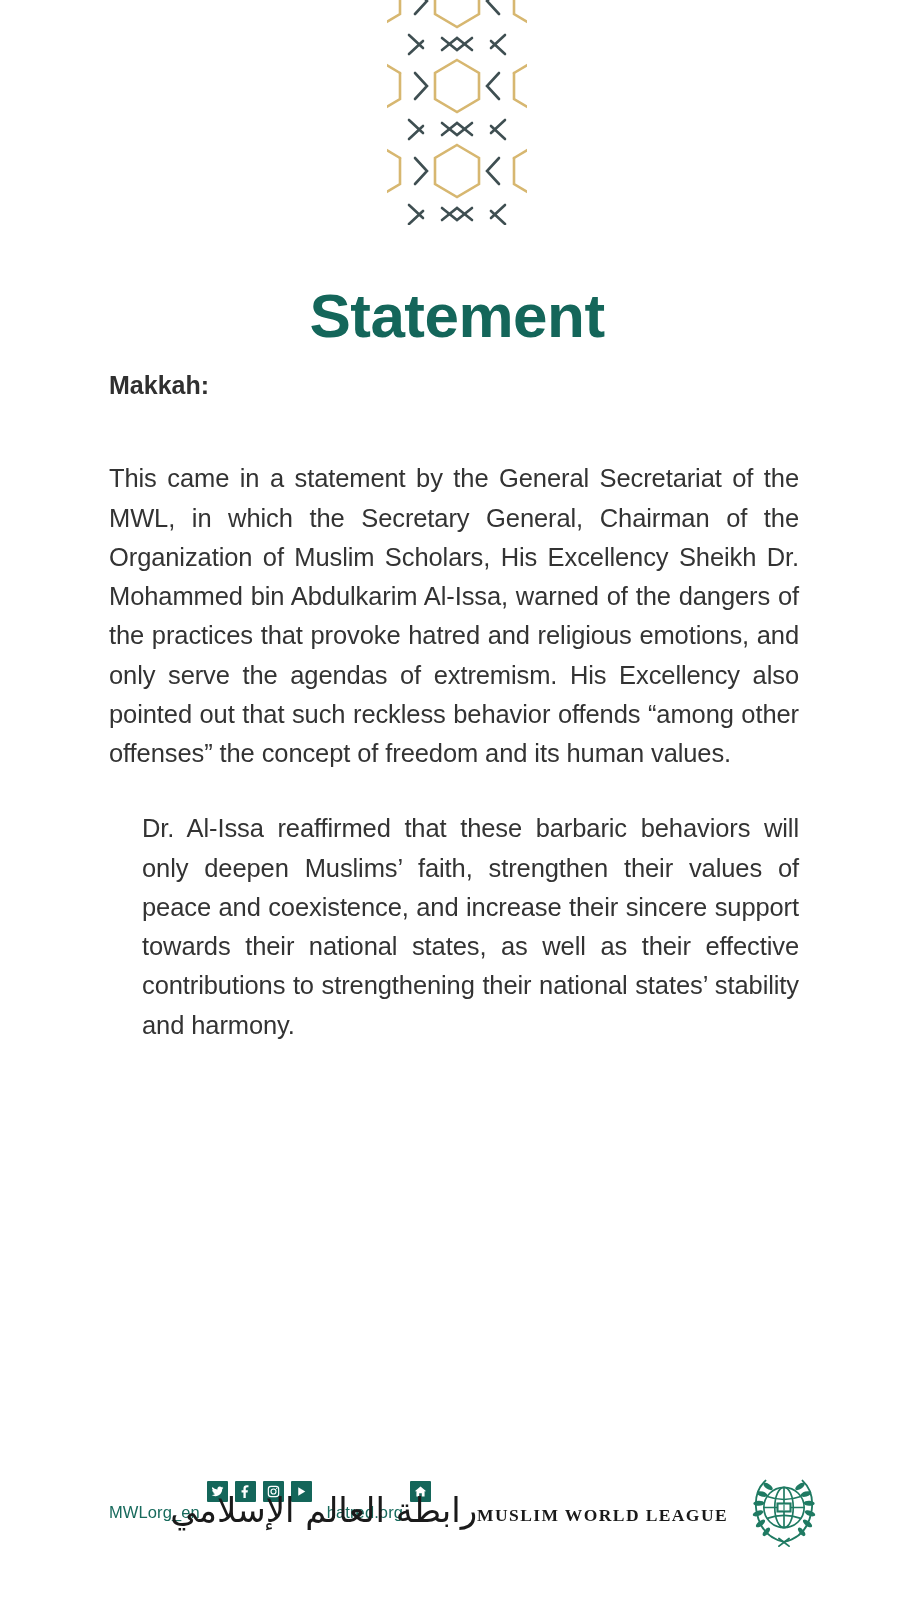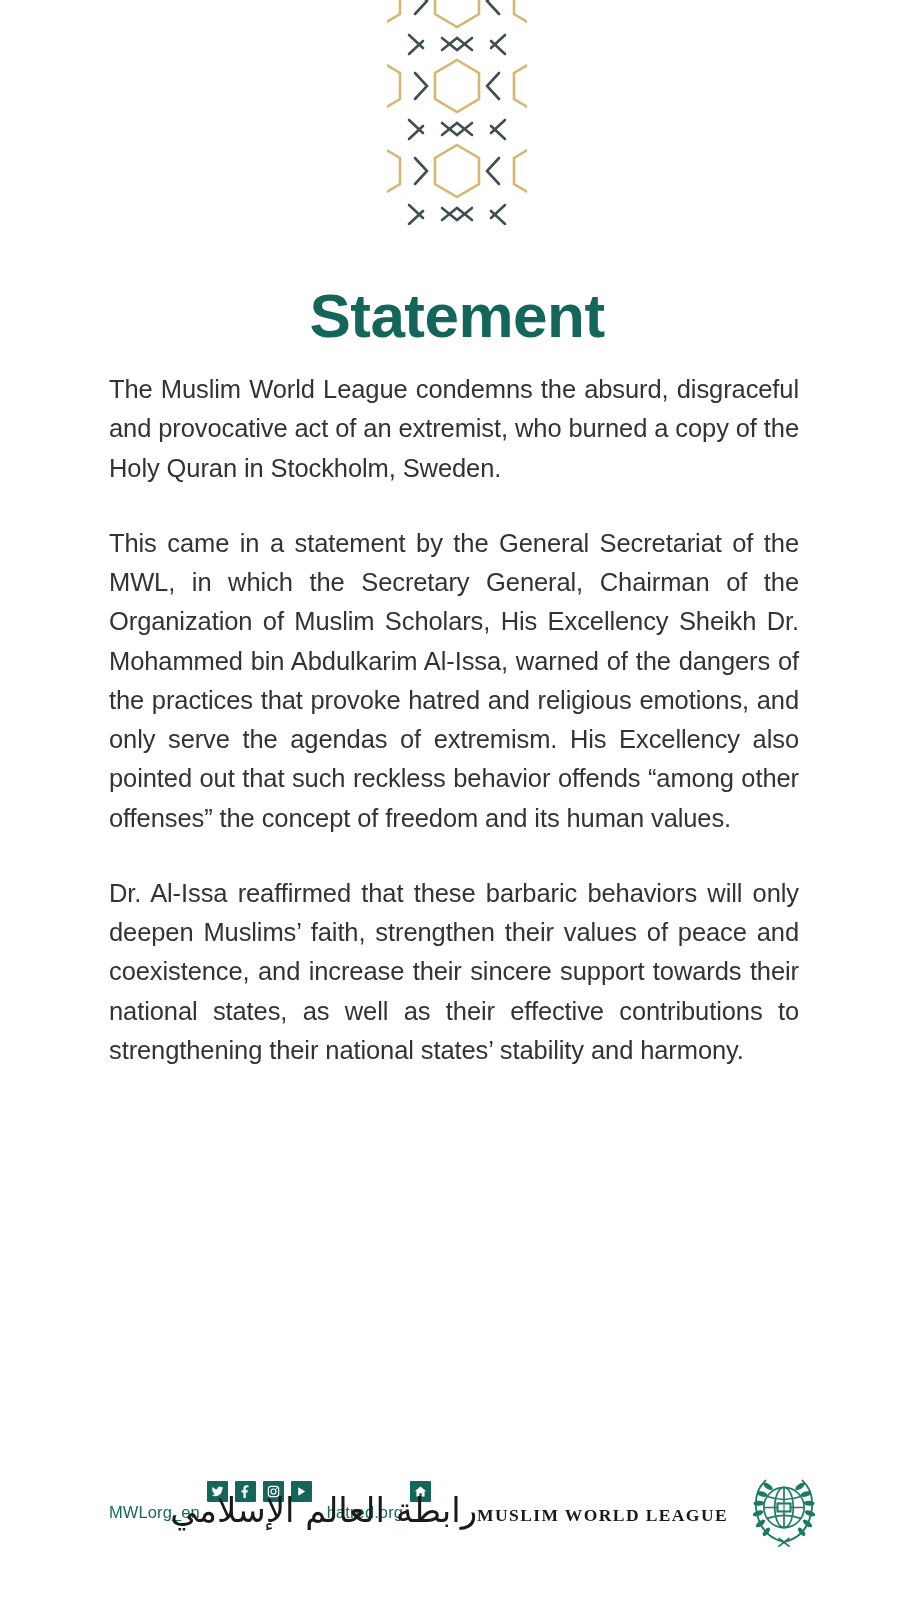--- a/index.html
+++ b/index.html
@@ -61,21 +61,21 @@
   }
   .para {
     font-size: 25.5px;
     color: #333333;
     text-align: justify;
     text-justify: inter-word;
     line-height: 1.54;
     margin: 0 0 36px 0;
     letter-spacing: -0.1px;
   }
-  .para:last-child { margin-bottom: 0; }
+  .para:last-child { margin-bottom: 0; margin-left: 33px; }
 
   
   #footer {
     position: absolute;
     left: 0;
     bottom: 0;
     width: 914px;
     height: 150px;
   }
   #social-bar {
@@ -197,21 +197,21 @@
         <line x1="118" y1="181" x2="104" y2="168"></line>
         <line x1="118" y1="266" x2="104" y2="253"></line>
       </g>
     </g>
   </svg>
 </div>
 
 <h1 id="page-title">Statement</h1>
 
 <div id="statement-body">
-  <p class="para">The Muslim World League condemns the absurd, disgraceful and provocative act of an extremist, who burned a copy of the Holy Quran in Stockholm, Sweden.</p>
+  <p class="dateline">Makkah:</p>
   <p class="para">This came in a statement by the General Secretariat of the MWL, in which the Secretary General, Chairman of the Organization of Muslim Scholars, His Excellency Sheikh Dr. Mohammed bin Abdulkarim Al-Issa, warned of the dangers of the practices that provoke hatred and religious emotions, and only serve the agendas of extremism. His Excellency also pointed out that such reckless behavior offends “among other offenses” the concept of freedom and its human values.</p>
   <p class="para">Dr. Al-Issa reaffirmed that these barbaric behaviors will only deepen Muslims’ faith, strengthen their values of peace and coexistence, and increase their sincere support towards their national states, as well as their effective contributions to strengthening their national states’ stability and harmony.</p>
 </div>
 
 <div id="footer">
 
   <div id="social-bar">
     <span class="handle-text">MWLorg_en</span>
 
     <span class="sq-icon">

